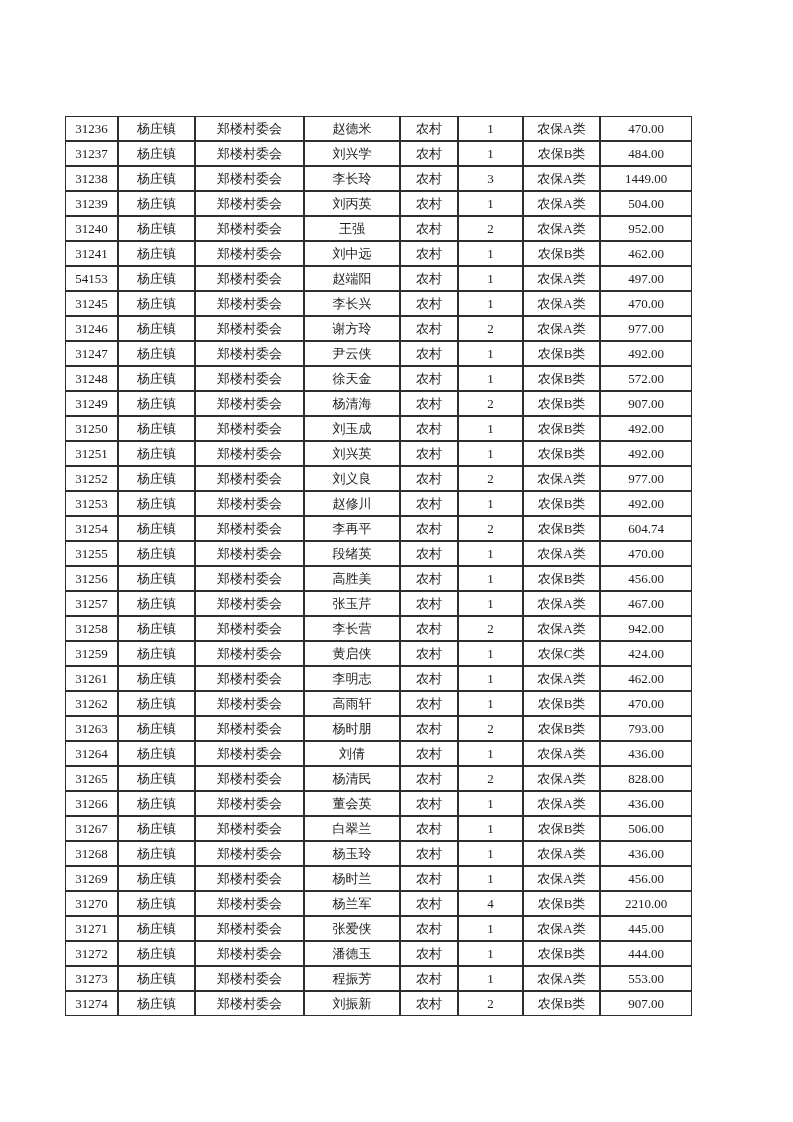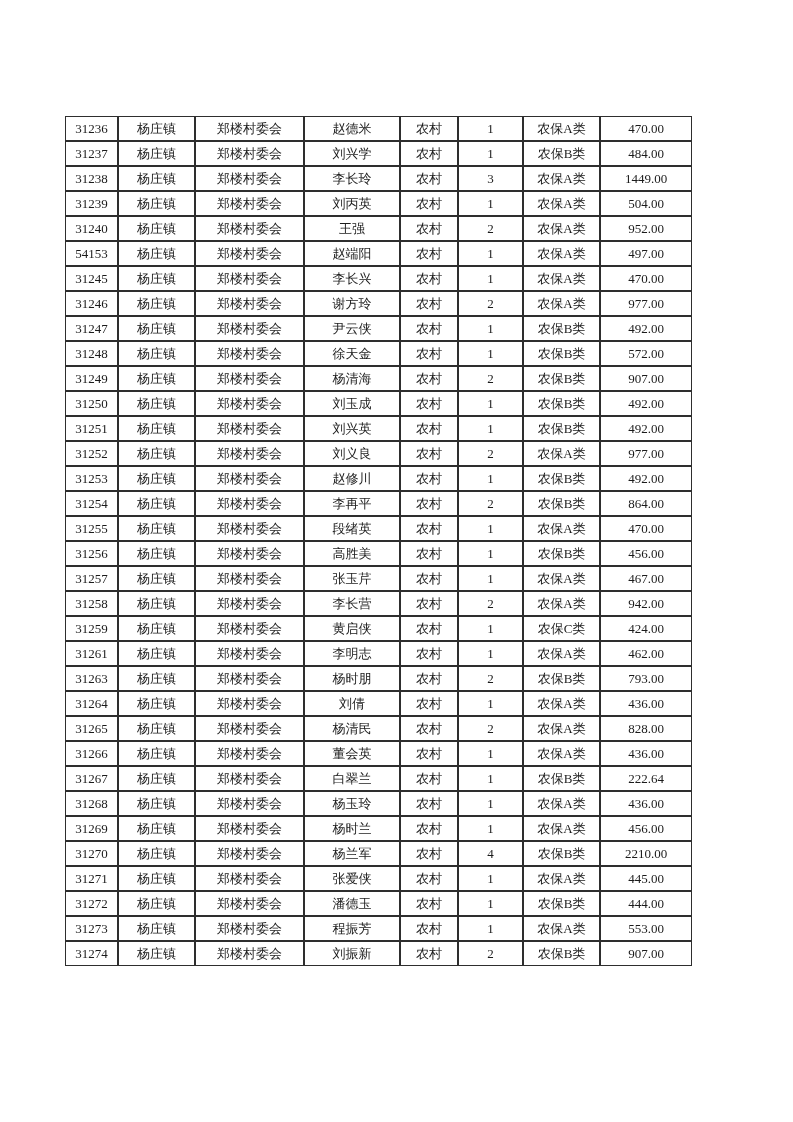--- a/index.html
+++ b/index.html
@@ -107,20 +107,30 @@
           <td>31240</td>
           <td>杨庄镇</td>
           <td>郑楼村委会</td>
           <td>王强</td>
           <td>农村</td>
           <td>2</td>
           <td>农保A类</td>
           <td>952.00</td>
         </tr>
         <tr>
+          <td>31241</td>
+          <td>杨庄镇</td>
+          <td>郑楼村委会</td>
+          <td>刘中远</td>
+          <td>农村</td>
+          <td>1</td>
+          <td>农保B类</td>
+          <td>462.00</td>
+        </tr>
+        <tr>
           <td>54153</td>
           <td>杨庄镇</td>
           <td>郑楼村委会</td>
           <td>赵端阳</td>
           <td>农村</td>
           <td>1</td>
           <td>农保A类</td>
           <td>497.00</td>
         </tr>
         <tr>
@@ -214,21 +224,21 @@
           <td>492.00</td>
         </tr>
         <tr>
           <td>31254</td>
           <td>杨庄镇</td>
           <td>郑楼村委会</td>
           <td>李再平</td>
           <td>农村</td>
           <td>2</td>
           <td>农保B类</td>
-          <td>864.00</td>
+          <td>604.74</td>
         </tr>
         <tr>
           <td>31255</td>
           <td>杨庄镇</td>
           <td>郑楼村委会</td>
           <td>段绪英</td>
           <td>农村</td>
           <td>1</td>
           <td>农保A类</td>
           <td>470.00</td>
@@ -277,20 +287,30 @@
           <td>31261</td>
           <td>杨庄镇</td>
           <td>郑楼村委会</td>
           <td>李明志</td>
           <td>农村</td>
           <td>1</td>
           <td>农保A类</td>
           <td>462.00</td>
         </tr>
         <tr>
+          <td>31262</td>
+          <td>杨庄镇</td>
+          <td>郑楼村委会</td>
+          <td>高雨轩</td>
+          <td>农村</td>
+          <td>1</td>
+          <td>农保B类</td>
+          <td>470.00</td>
+        </tr>
+        <tr>
           <td>31263</td>
           <td>杨庄镇</td>
           <td>郑楼村委会</td>
           <td>杨时朋</td>
           <td>农村</td>
           <td>2</td>
           <td>农保B类</td>
           <td>793.00</td>
         </tr>
         <tr>
@@ -324,21 +344,21 @@
           <td>436.00</td>
         </tr>
         <tr>
           <td>31267</td>
           <td>杨庄镇</td>
           <td>郑楼村委会</td>
           <td>白翠兰</td>
           <td>农村</td>
           <td>1</td>
           <td>农保B类</td>
-          <td>222.64</td>
+          <td>506.00</td>
         </tr>
         <tr>
           <td>31268</td>
           <td>杨庄镇</td>
           <td>郑楼村委会</td>
           <td>杨玉玲</td>
           <td>农村</td>
           <td>1</td>
           <td>农保A类</td>
           <td>436.00</td>

